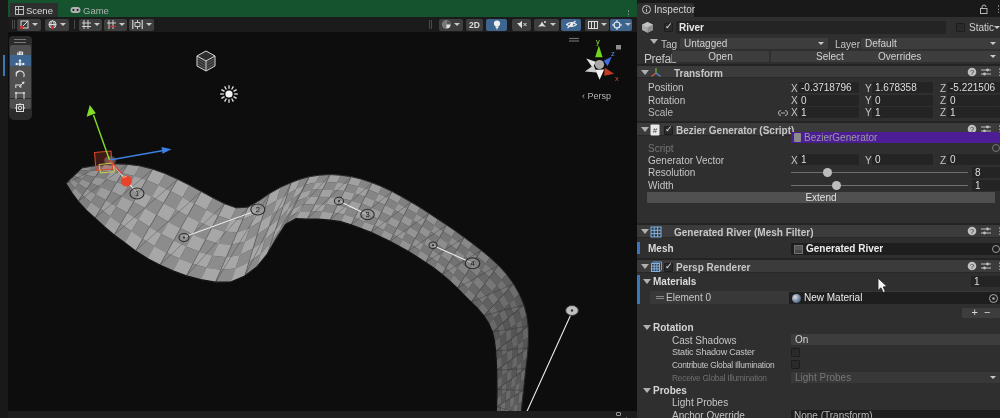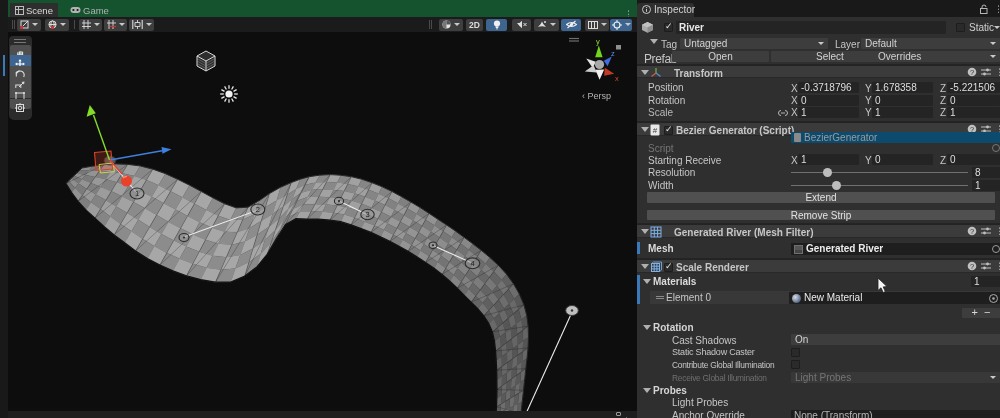--- a/index.html
+++ b/index.html
@@ -702,39 +702,38 @@
         <text x="5" y="7.8" font-size="7.5" fill="#333" text-anchor="middle" font-family="Liberation Sans">?</text>
       </svg></div>
     <div class="abs" style="left:344px;top:124px"><svg width="10" height="10" viewBox="0 0 10 10" style="">
         <line x1="0" y1="3" x2="10" y2="3" stroke="#c0c0c0"></line>
         <line x1="0" y1="7" x2="10" y2="7" stroke="#c0c0c0"></line>
         <circle cx="6.5" cy="3" r="1.4" fill="#c0c0c0"></circle>
         <circle cx="3.5" cy="7" r="1.4" fill="#c0c0c0"></circle>
       </svg></div>
     <div class="abs dots" style="left:358px;top:123px"></div>
     <div class="lbl" style="left:11px;top:142.5px;color:#757575">Script</div>
-    <div class="fld" style="left:154px;top:132px;width:209px;color:#9a9a9a;background:#0c4a6e"><span style="display:inline-block;width:7px;height:9px;background:#8a8a8a;border-radius:1px;margin-right:3px;vertical-align:-1px"></span>BezierGenerator</div>
+    <div class="fld" style="left:154px;top:132px;width:209px;color:#9a9a9a;background:#4c1d95"><span style="display:inline-block;width:7px;height:9px;background:#8a8a8a;border-radius:1px;margin-right:3px;vertical-align:-1px"></span>BezierGenerator</div>
     <div class="abs" style="left:355px;top:144px;width:8px;height:8px;border:1px solid #777;border-radius:50%;"></div>
-    <div class="lbl" style="left:11px;top:154.5px">Starting Receive</div>
+    <div class="lbl" style="left:11px;top:154.5px">Generator Vector</div>
     <div class="xyz" style="left:154px;top:154.8px;color:#c6c6c6">X</div>
     <div class="fld" style="left:161px;top:154.3px;width:61px">1</div>
     <div class="xyz" style="left:228px;top:154.8px;color:#c6c6c6">Y</div>
     <div class="fld" style="left:235px;top:154.3px;width:61px">0</div>
     <div class="xyz" style="left:303px;top:154.8px;color:#c6c6c6">Z</div>
     <div class="fld" style="left:310px;top:154.3px;width:53px">0</div>
     <div class="lbl" style="left:11px;top:166.5px">Resolution</div>
     <div class="abs" style="left:154px;top:171.5px;width:177px;height:1.6px;background:#707070"></div>
     <div class="abs" style="left:186px;top:167.5px;width:9px;height:9px;border-radius:50%;background:#bdbdbd"></div>
     <div class="fld" style="left:335px;top:166.5px;width:28px">8</div>
     <div class="lbl" style="left:11px;top:179.5px">Width</div>
     <div class="abs" style="left:154px;top:184.5px;width:177px;height:1.6px;background:#707070"></div>
     <div class="abs" style="left:195px;top:180.5px;width:9px;height:9px;border-radius:50%;background:#bdbdbd"></div>
     <div class="fld" style="left:335px;top:179.5px;width:28px">1</div>
     <div class="dd noarr" style="left:10px;top:192px;width:348px;height:10.5px;background:#505050;text-align:center;color:#e2e2e2">Extend</div>
-    <div class="dd noarr" style="left:10px;top:209.5px;width:348px;height:10.5px;background:#505050;text-align:center;color:#e2e2e2">Remove Strip</div>
     <div class="sep" style="top:223px"></div>
     <div class="hdr" style="top:224px;height:14px"></div>
     <div class="fold" style="left:4px;top:229px"></div>
     <div class="abs" style="left:13px;top:226px"><svg width="12" height="12" viewBox="0 0 12 12" style="">
         <g stroke="#7fb2e8" fill="none">
           <rect x="1" y="1" width="10" height="10"></rect>
           <line x1="4.3" y1="1" x2="4.3" y2="11"></line>
           <line x1="7.6" y1="1" x2="7.6" y2="11"></line>
           <line x1="1" y1="4.3" x2="11" y2="4.3"></line>
           <line x1="1" y1="7.6" x2="11" y2="7.6"></line>
@@ -764,21 +763,21 @@
           <rect x="1.5" y="2.5" width="8" height="8"></rect>
           <line x1="4.2" y1="2.5" x2="4.2" y2="10.5"></line>
           <line x1="6.9" y1="2.5" x2="6.9" y2="10.5"></line>
           <line x1="1.5" y1="5.2" x2="9.5" y2="5.2"></line>
           <line x1="1.5" y1="7.9" x2="9.5" y2="7.9"></line>
           <path d="M1.5,2.5 l2,-1.5 h8 v8 l-2,1.5" stroke="#6a9fd8"></path>
         </g>
       </svg></div>
     <div class="cb" style="left:27px;top:262.5px"></div>
     <div class="chk" style="left:28px;top:261px">✓</div>
-    <div class="lbl b" style="left:39px;top:261.5px">Scale Renderer</div>
+    <div class="lbl b" style="left:39px;top:261.5px">Persp Renderer</div>
     <div class="abs" style="left:330px;top:261px"><svg width="10" height="10" viewBox="0 0 10 10" style="">
         <circle cx="5" cy="5" r="4.3" fill="#c0c0c0"></circle>
         <text x="5" y="7.8" font-size="7.5" fill="#333" text-anchor="middle" font-family="Liberation Sans">?</text>
       </svg></div>
     <div class="abs" style="left:344px;top:261px"><svg width="10" height="10" viewBox="0 0 10 10" style="">
         <line x1="0" y1="3" x2="10" y2="3" stroke="#c0c0c0"></line>
         <line x1="0" y1="7" x2="10" y2="7" stroke="#c0c0c0"></line>
         <circle cx="6.5" cy="3" r="1.4" fill="#c0c0c0"></circle>
         <circle cx="3.5" cy="7" r="1.4" fill="#c0c0c0"></circle>
       </svg></div>

